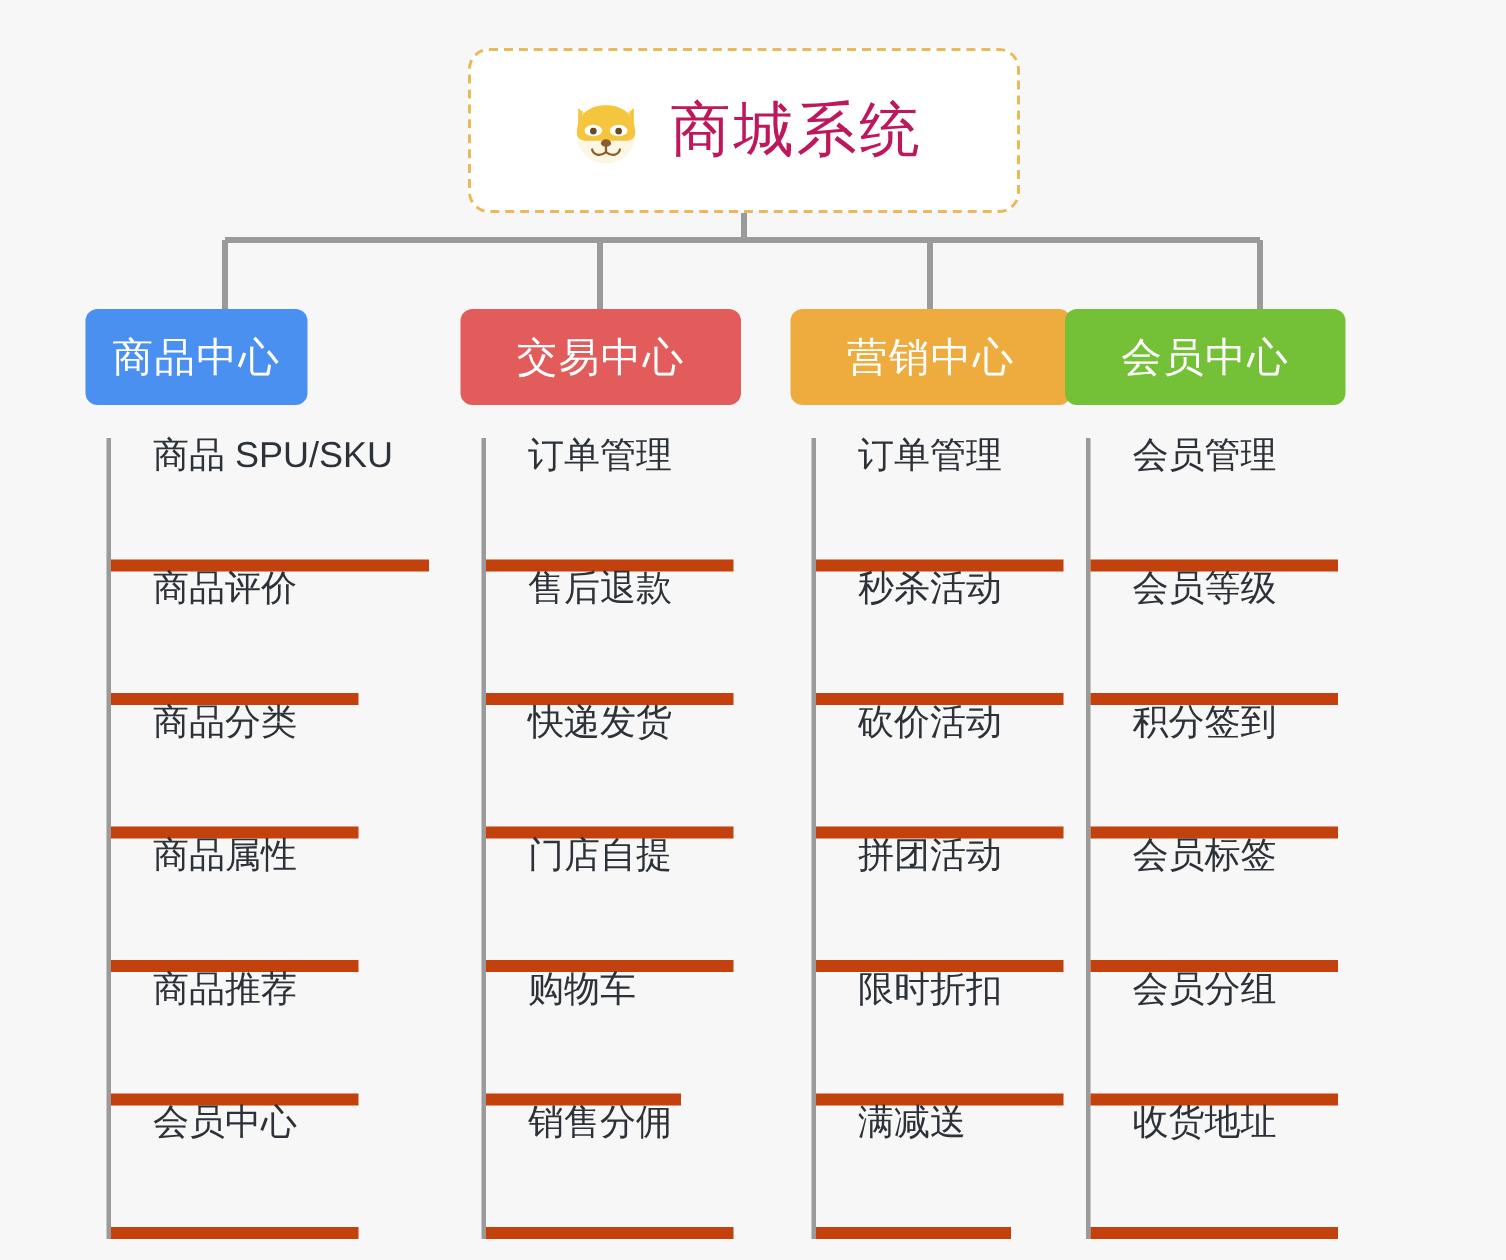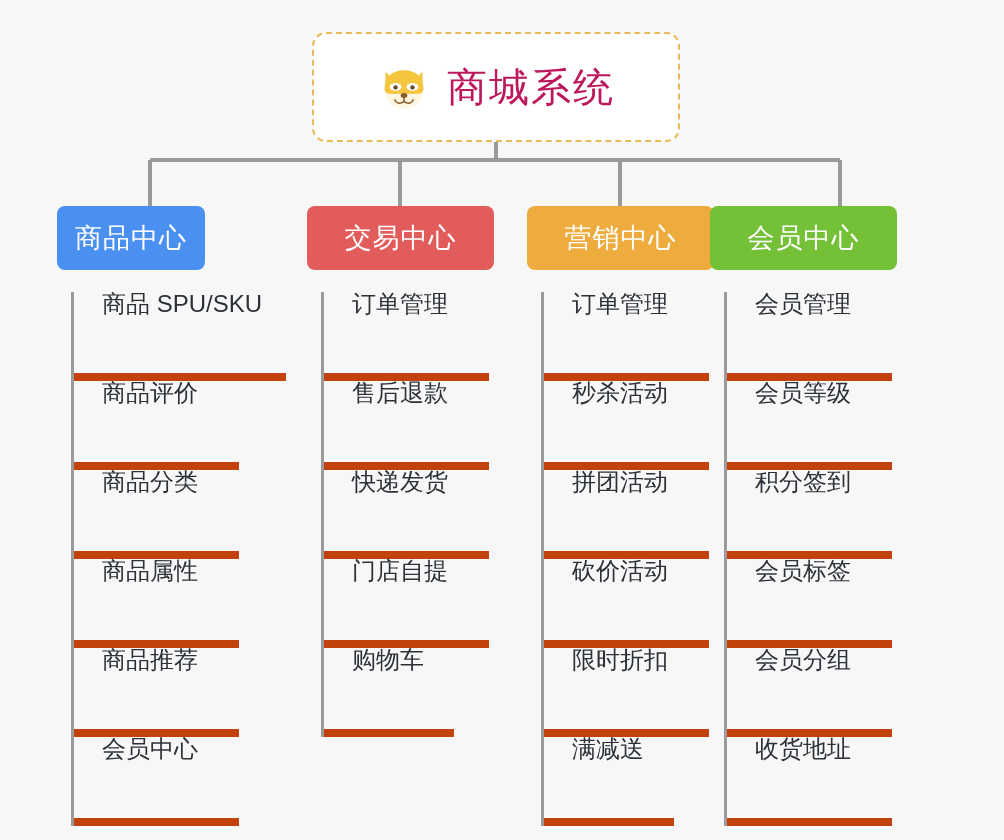--- a/index.html
+++ b/index.html
@@ -203,39 +203,42 @@
         </div>
         <div class="leaf-item">
           <span class="leaf-label">快递发货</span>
         </div>
         <div class="leaf-item">
           <span class="leaf-label">门店自提</span>
         </div>
         <div class="leaf-item narrow">
           <span class="leaf-label">购物车</span>
         </div>
+        <div class="leaf-item">
+          <span class="leaf-label">销售分佣</span>
+        </div>
       </div>
     </div>
 
     <div class="column col-2">
       <div class="category-header" style="background:#eeab3e">
         <span>营销中心</span>
       </div>
       <div class="leaf-list">
         <div class="leaf-item">
           <span class="leaf-label">订单管理</span>
         </div>
         <div class="leaf-item">
           <span class="leaf-label">秒杀活动</span>
         </div>
         <div class="leaf-item">
+          <span class="leaf-label">砍价活动</span>
+        </div>
+        <div class="leaf-item">
           <span class="leaf-label">拼团活动</span>
-        </div>
-        <div class="leaf-item">
-          <span class="leaf-label">砍价活动</span>
         </div>
         <div class="leaf-item">
           <span class="leaf-label">限时折扣</span>
         </div>
         <div class="leaf-item narrow">
           <span class="leaf-label">满减送</span>
         </div>
       </div>
     </div>
 

